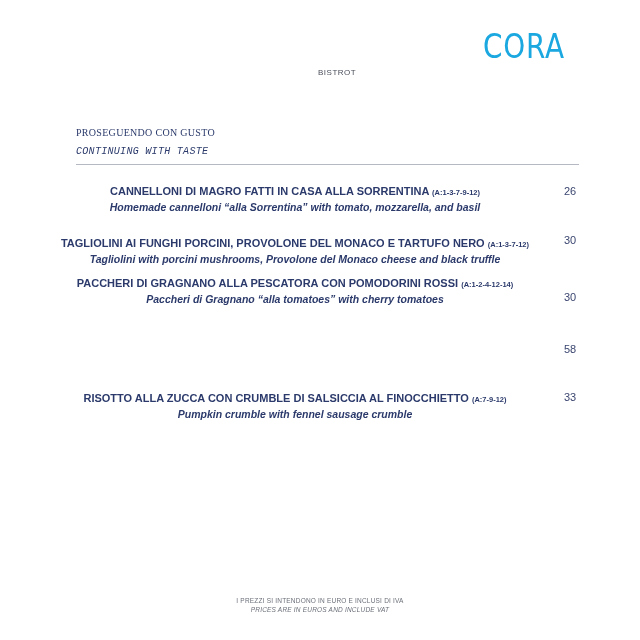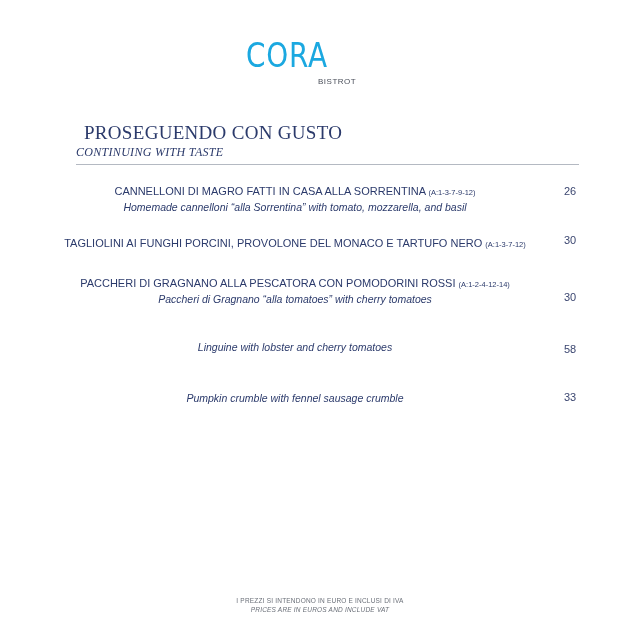--- a/index.html
+++ b/index.html
@@ -1,24 +1,24 @@
 <!DOCTYPE html>
 <html><head>
   <meta charset="utf-8">
   <style>
     html, body { margin: 0; padding: 0; background: #ffffff; }
     body { width: 640px; height: 640px; position: relative; overflow: hidden; font-family: "Liberation Sans", sans-serif; color: #2b3a6b; }
-    .logo { position: absolute; left: 0; width: 574px; top: 37px; text-align: center; }
+    .logo { position: absolute; left: 0; width: 574px; top: 28px; text-align: right; }
     .logo-main { font-family: "DejaVu Sans", sans-serif; font-size: 34px; color: #1ba8e0; letter-spacing: 1px; line-height: 36px; transform: scaleX(0.82); display: inline-block; font-weight: 400; }
     .logo-sub { position: absolute; top: 40px; left: 318px; font-family: "Liberation Sans", sans-serif; font-size: 8px; color: #4a4f5a; letter-spacing: 0.5px; }
     .section-head { position: absolute; left: 76px; top: 124px; }
-    .section-it { font-family: "Liberation Serif", serif; font-size: 19px; color: #2b3a6b; letter-spacing: 0.3px; line-height: 18px; margin-left: 8px; }
-    .section-en { font-family: Liberation Serif, serif; font-style: italic; font-size: 12px; color: #2b3a6b; letter-spacing: 0.3px; line-height: 20px; }
+    .section-it { font-family: "Liberation Serif", serif; font-size: 10px; color: #2b3a6b; letter-spacing: 0.3px; line-height: 18px; }
+    .section-en { font-family: Liberation Mono, monospace; font-style: italic; font-size: 10px; color: #2b3a6b; letter-spacing: 0.3px; line-height: 20px; }
     .rule { position: absolute; left: 76px; top: 164px; width: 503px; height: 1px; background: #b4b9c2; }
-    .dish { position: absolute; left: 60px; width: 470px; text-align: center; }
+    .dish { position: absolute; left: 60px; width: 470px; text-align: center; font-weight: bold; }
     .dish-name { font-size: 11px; color: #2b3a6b; line-height: 14px; white-space: nowrap; }
     .allergens { font-size: 7.5px; }
     .dish-desc { font-size: 10.5px; font-style: italic; color: #2b3a6b; line-height: 14px; white-space: nowrap; }
     .price { position: absolute; left: 555px; width: 30px; text-align: center; font-size: 11px; color: #3b4670; }
     .footer { position: absolute; left: 0; width: 640px; top: 596px; text-align: center; }
     .footer-it { font-size: 6.5px; color: #6a6f78; letter-spacing: 0.2px; line-height: 9px; }
     .footer-en { font-size: 6.5px; color: #6a6f78; font-style: italic; letter-spacing: 0.2px; line-height: 9px; }
   </style>
 </head>
 <body>
@@ -35,35 +35,36 @@
 <div class="rule"></div>
 
 <div class="dish" style="top:184px;">
   <div class="dish-name"><span>CANNELLONI DI MAGRO FATTI IN CASA ALLA SORRENTINA</span> <span class="allergens">(A:1-3-7-9-12)</span></div>
   <div class="dish-desc">Homemade cannelloni “alla Sorrentina” with tomato, mozzarella, and basil</div>
 </div>
 <div class="price" style="top:185px;">26</div>
 
 <div class="dish" style="top:236px;">
   <div class="dish-name"><span>TAGLIOLINI AI FUNGHI PORCINI, PROVOLONE DEL MONACO E TARTUFO NERO</span> <span class="allergens">(A:1-3-7-12)</span></div>
+  <div class="dish-desc">Tagliolini with porcini mushrooms, Provolone del Monaco cheese and black truffle</div>
 </div>
 <div class="price" style="top:234px;">30</div>
 
 <div class="dish" style="top:276px;">
   <div class="dish-name"><span>PACCHERI DI GRAGNANO ALLA PESCATORA CON POMODORINI ROSSI</span> <span class="allergens">(A:1-2-4-12-14)</span></div>
   <div class="dish-desc">Paccheri di Gragnano “alla tomatoes” with cherry tomatoes</div>
 </div>
 <div class="price" style="top:291px;">30</div>
 
 <div class="dish" style="top:340px;">
-  <div class="dish-desc">Linguine with lobster and cherry tomatoes</div>
 </div>
 <div class="price" style="top:343px;">58</div>
 
 <div class="dish" style="top:391px;">
+  <div class="dish-name"><span>RISOTTO ALLA ZUCCA CON CRUMBLE DI SALSICCIA AL FINOCCHIETTO</span> <span class="allergens">(A:7-9-12)</span></div>
   <div class="dish-desc">Pumpkin crumble with fennel sausage crumble</div>
 </div>
 <div class="price" style="top:391px;">33</div>
 
 <div class="footer">
   <div class="footer-it">I PREZZI SI INTENDONO IN EURO E INCLUSI DI IVA</div>
   <div class="footer-en">PRICES ARE IN EUROS AND INCLUDE VAT</div>
 </div>
 
 </body></html>

